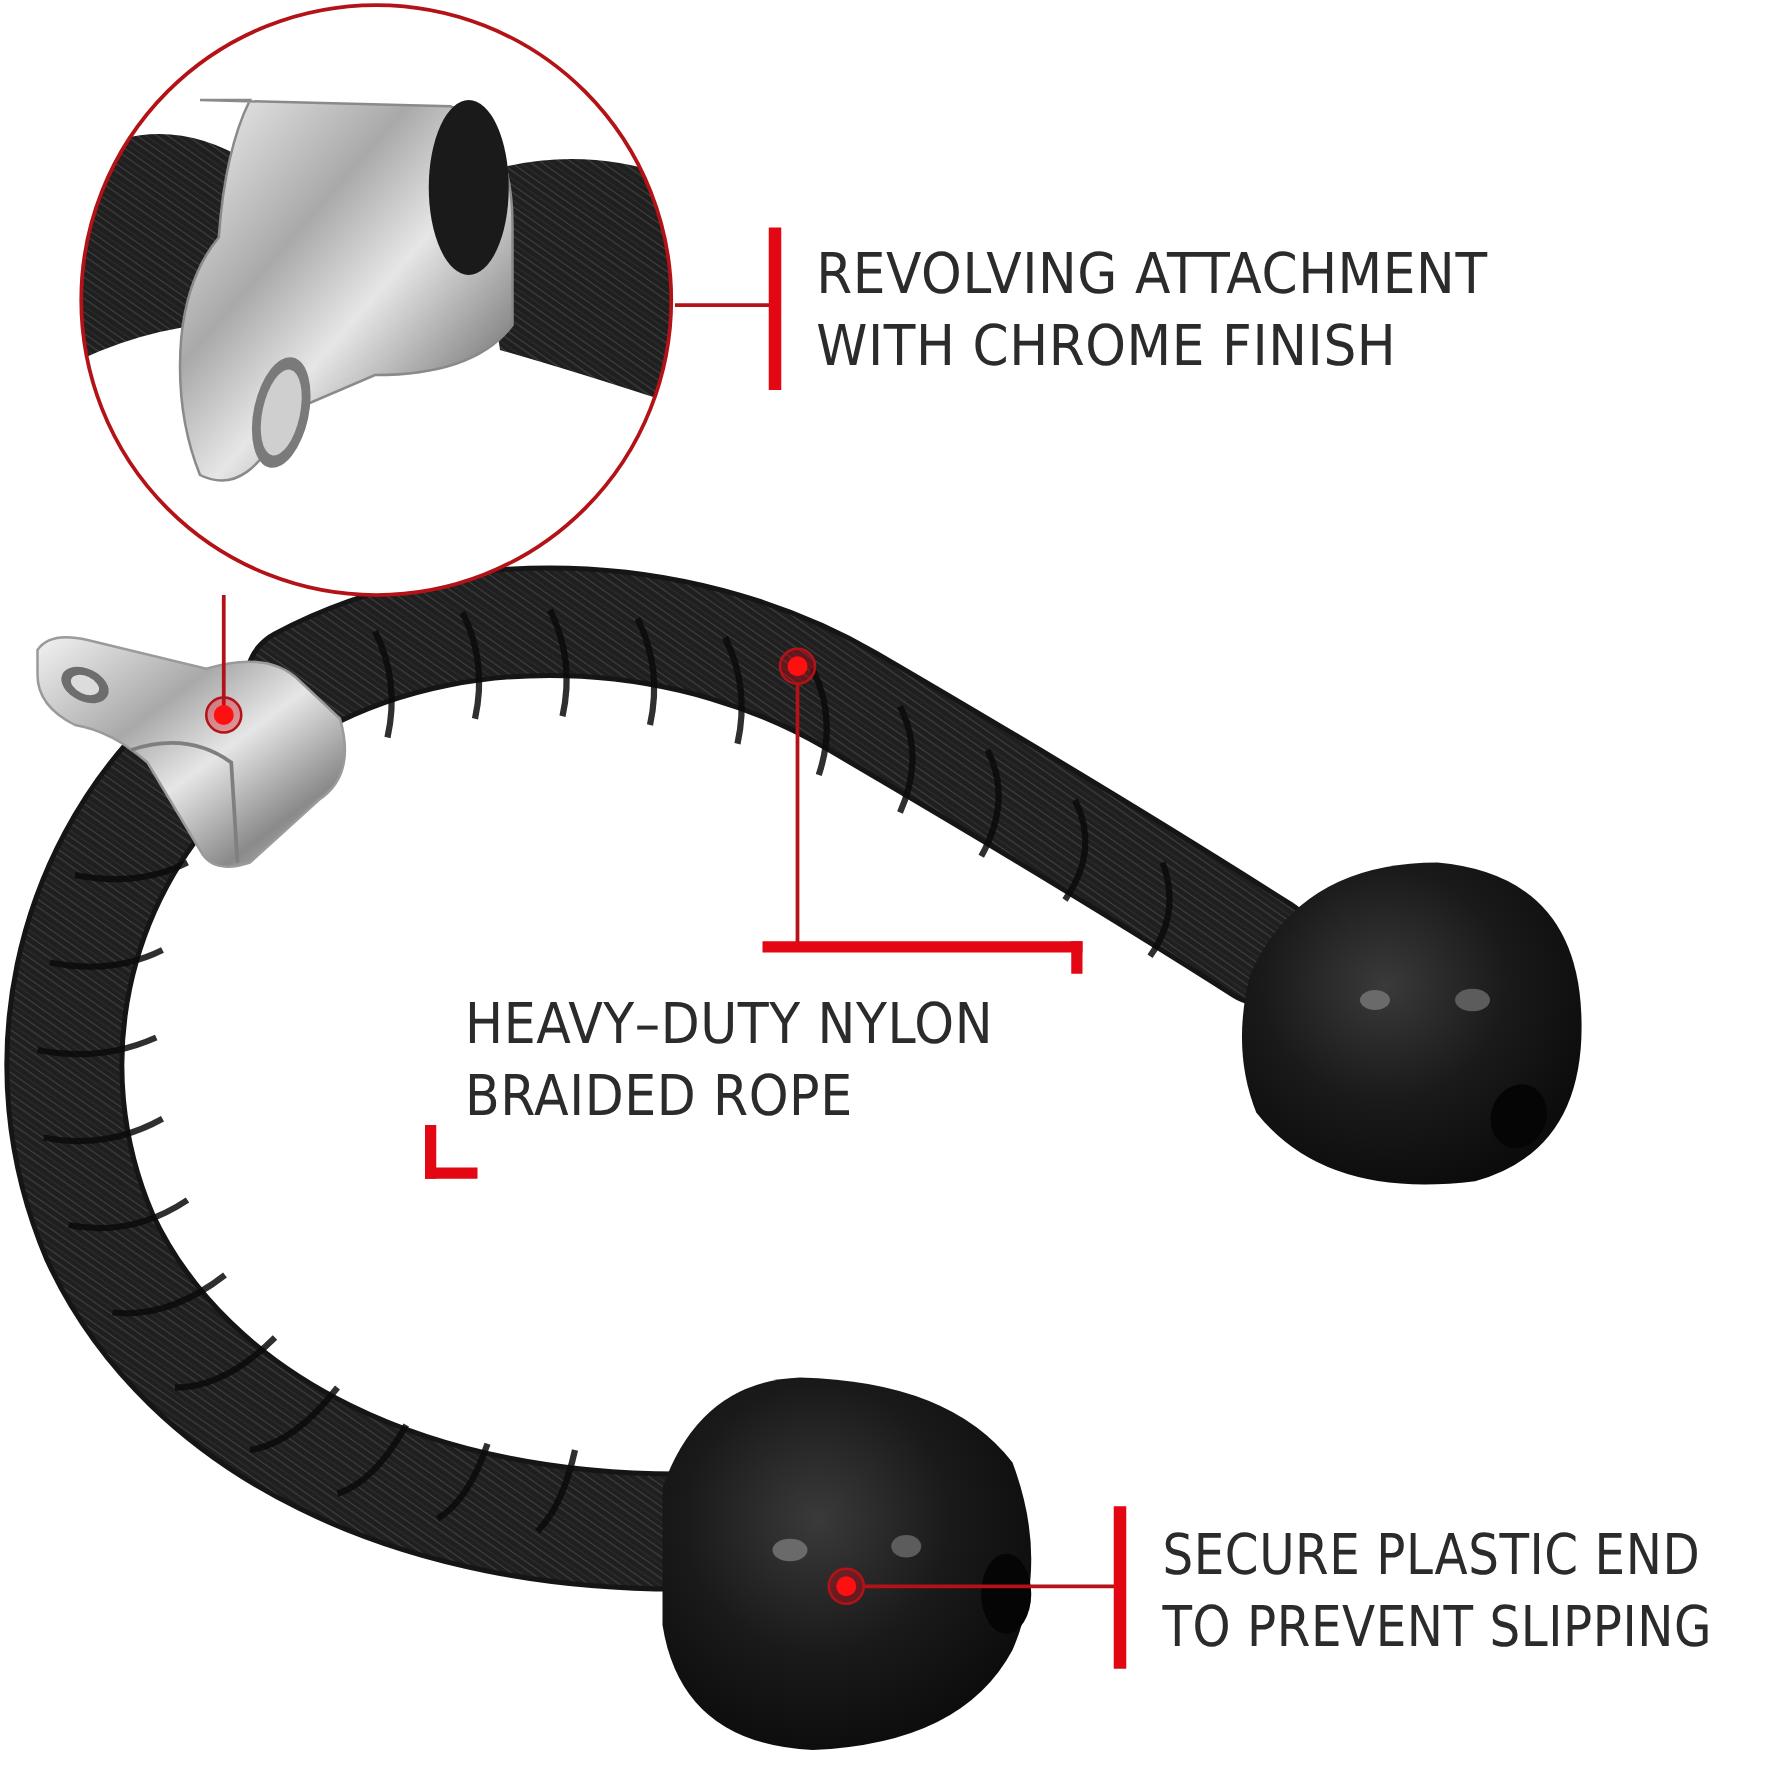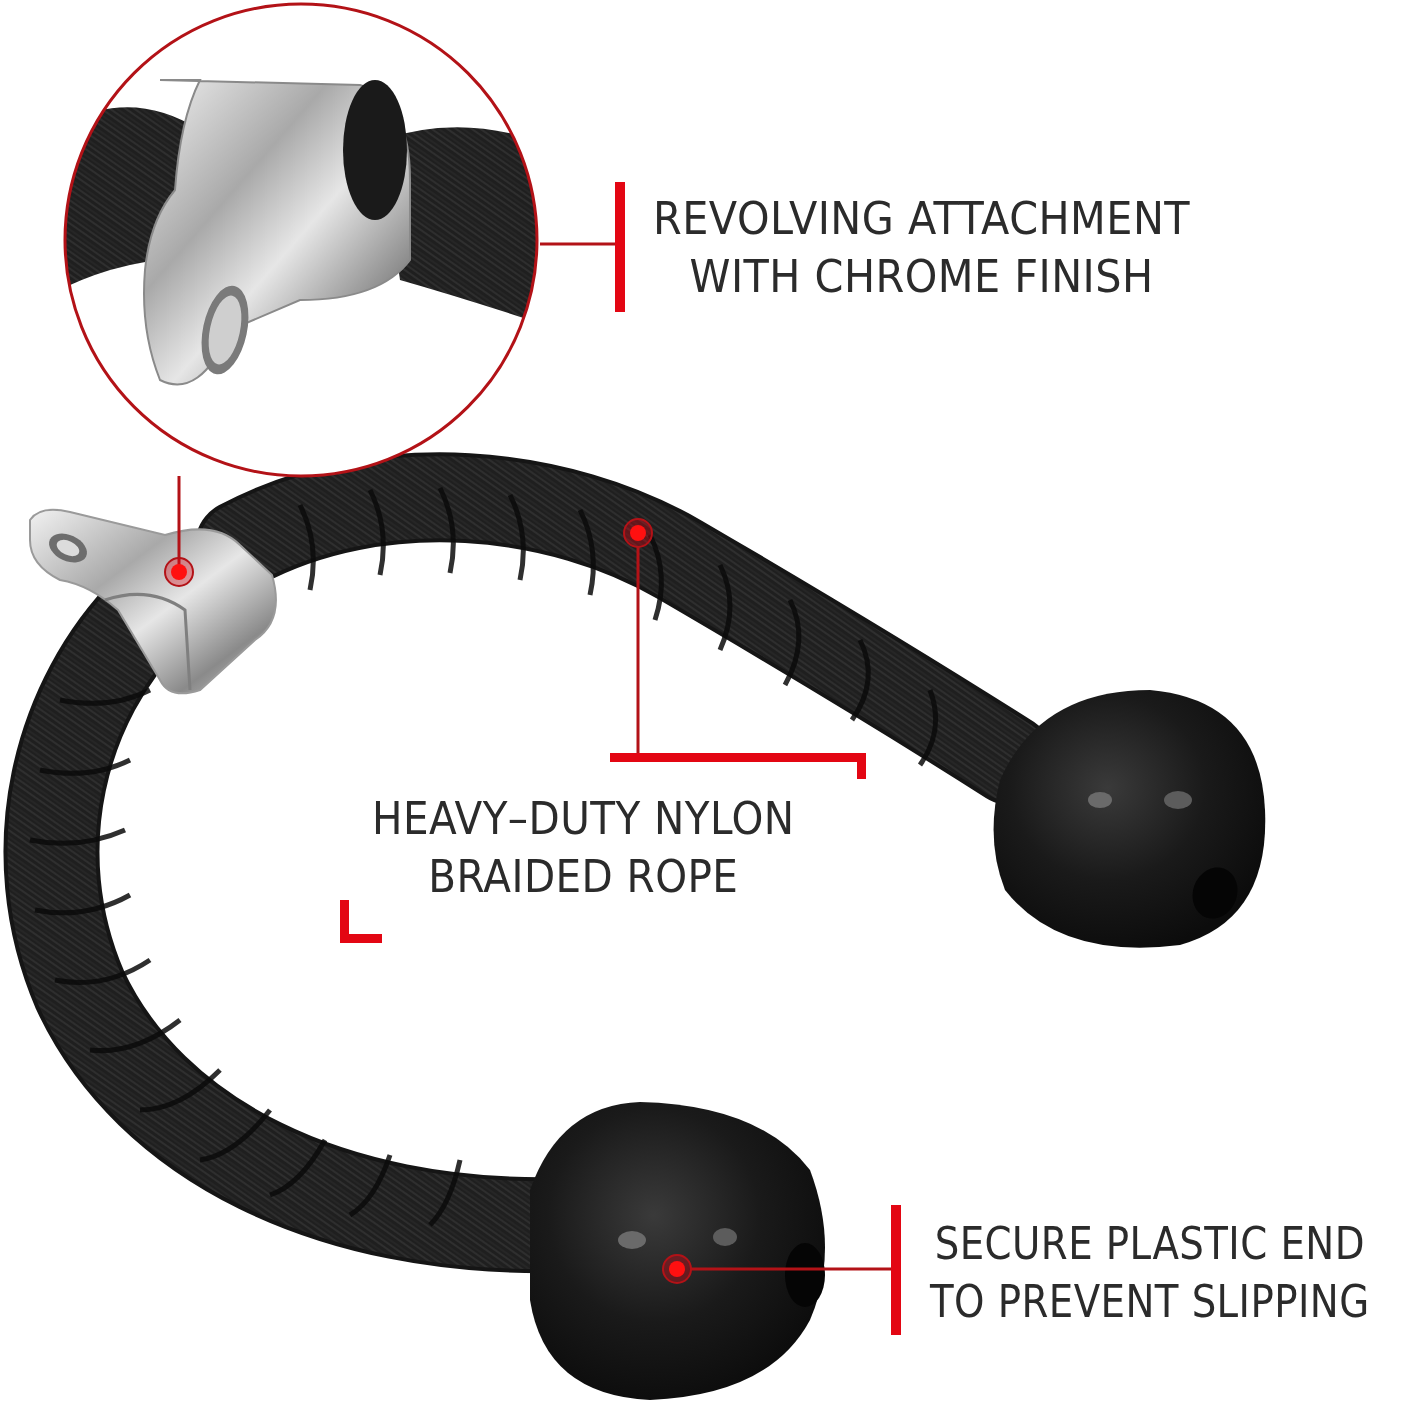--- a/index.html
+++ b/index.html
@@ -1,17 +1,17 @@
 <!DOCTYPE html>
 <html><head>
   <meta charset="utf-8">
   <style>
     html, body { margin: 0; padding: 0; background: #ffffff; }
     body { width: 1417px; height: 1417px; position: relative; overflow: hidden; font-family: "DejaVu Sans", sans-serif; }
-    .stage { position: absolute; left: 0; top: 0; width: 1417px; height: 1415px; text-align: center; }
+    .stage { position: absolute; left: 0; top: 0; width: 1417px; height: 1415px; }
     .label { position: absolute; color: #2b2b2b; font-family: "DejaVu Sans", sans-serif; font-weight: normal; letter-spacing: 0.5px; line-height: 1.28; white-space: nowrap; }
     .label div { display: block; }
     .lbl-1 { left: 653px; top: 190px; font-size: 45px; transform: scaleX(0.92); transform-origin: left top; }
     .lbl-2 { left: 372px; top: 790px; font-size: 45px; transform: scaleX(0.90); transform-origin: left top; }
     .lbl-3 { left: 930px; top: 1215px; font-size: 45px; transform: scaleX(0.86); transform-origin: left top; }
     svg { position: absolute; left: 0; top: 0; }
   </style>
 </head>
 <body>
 

